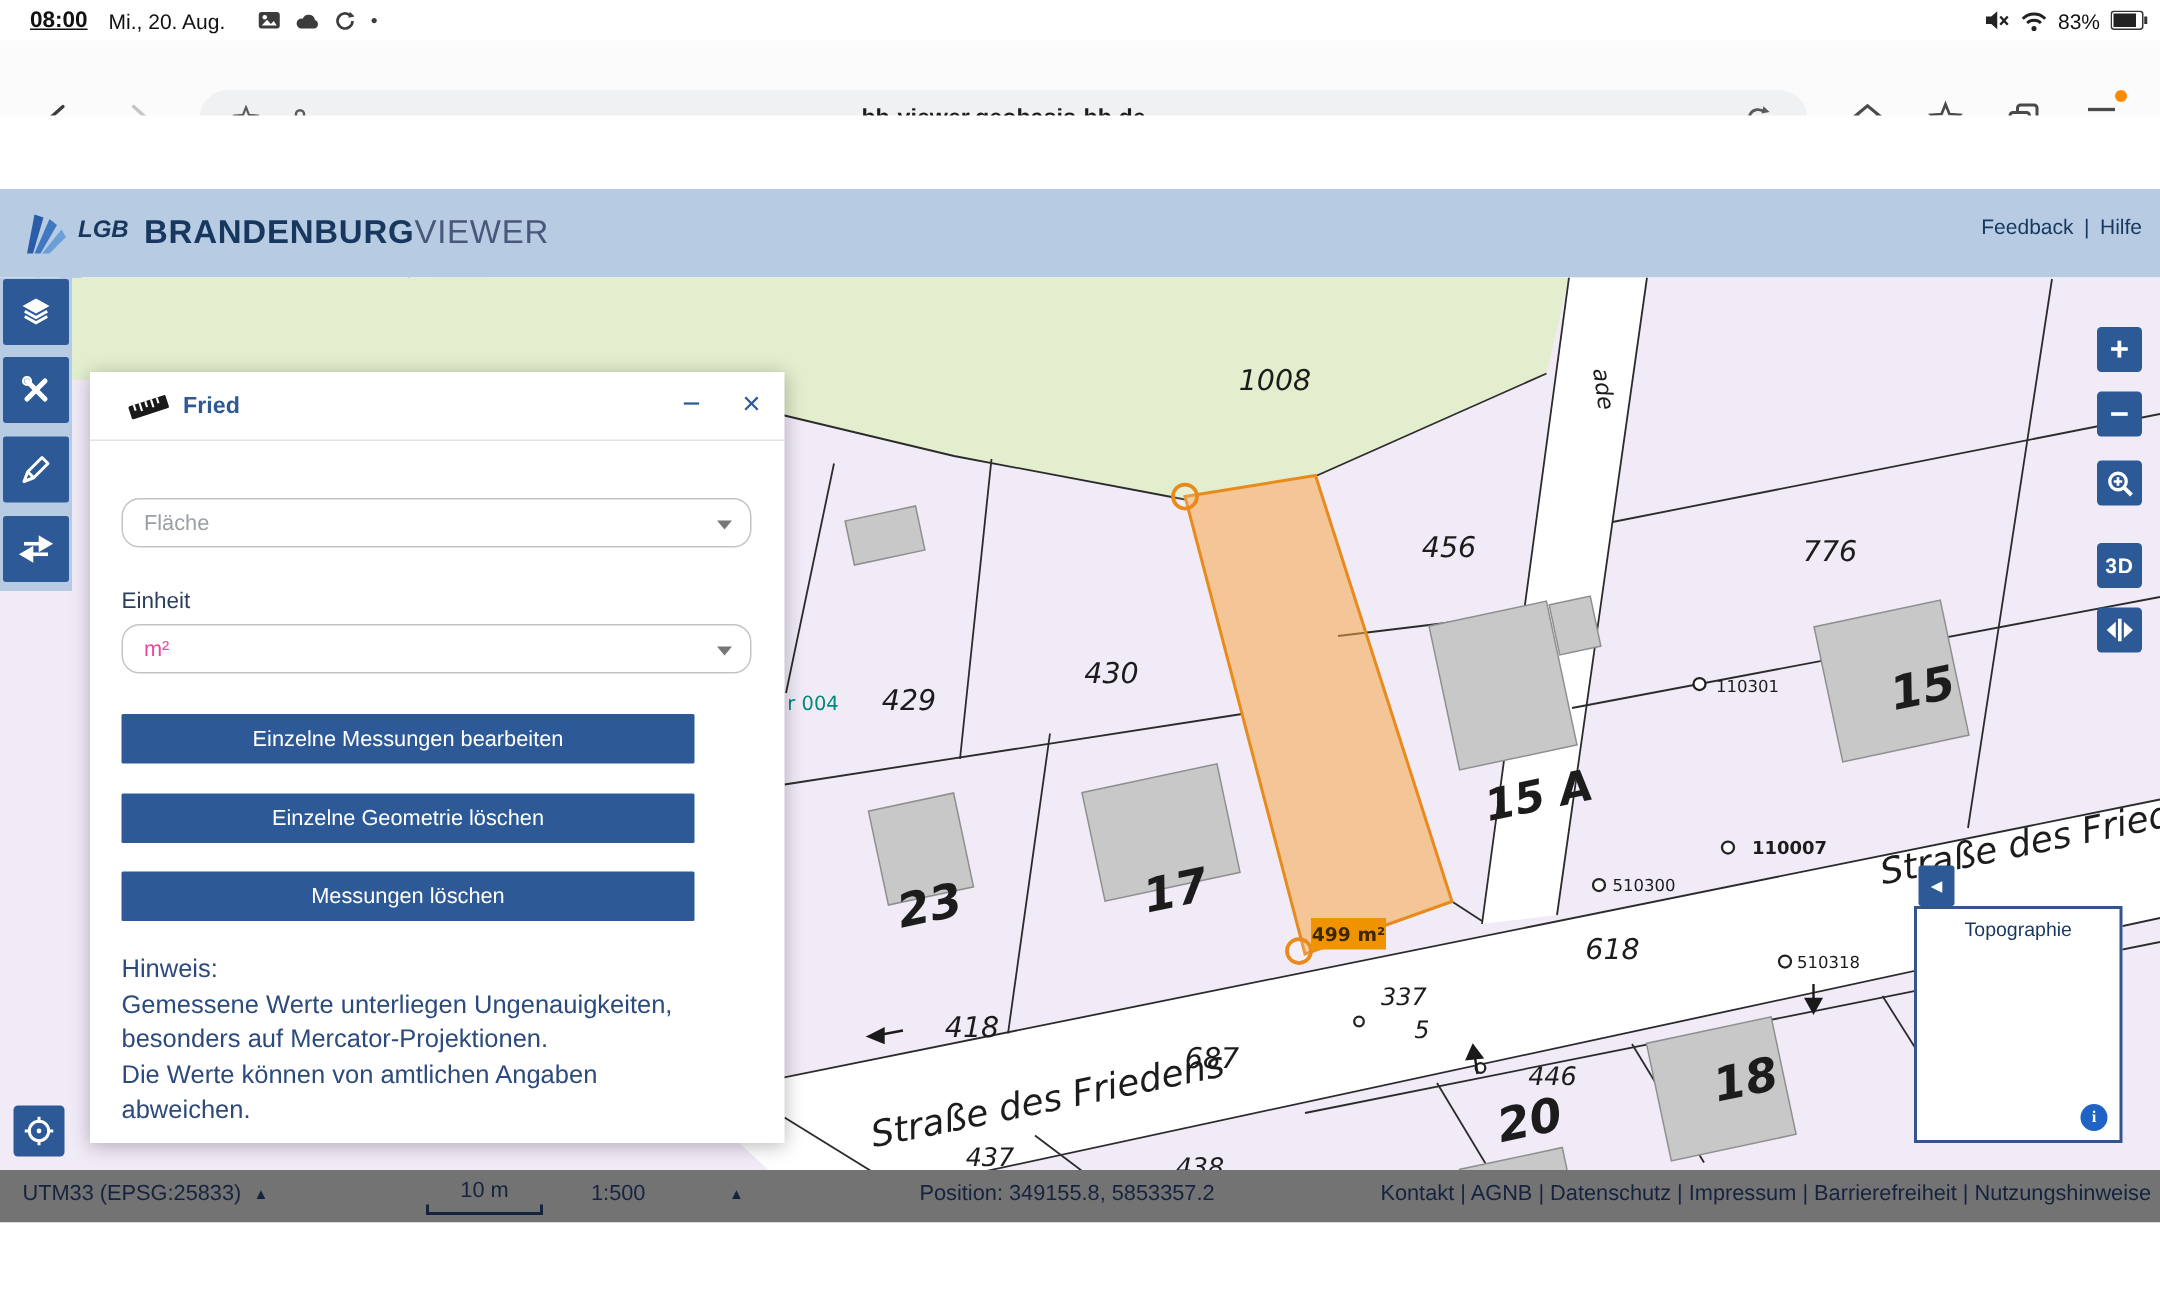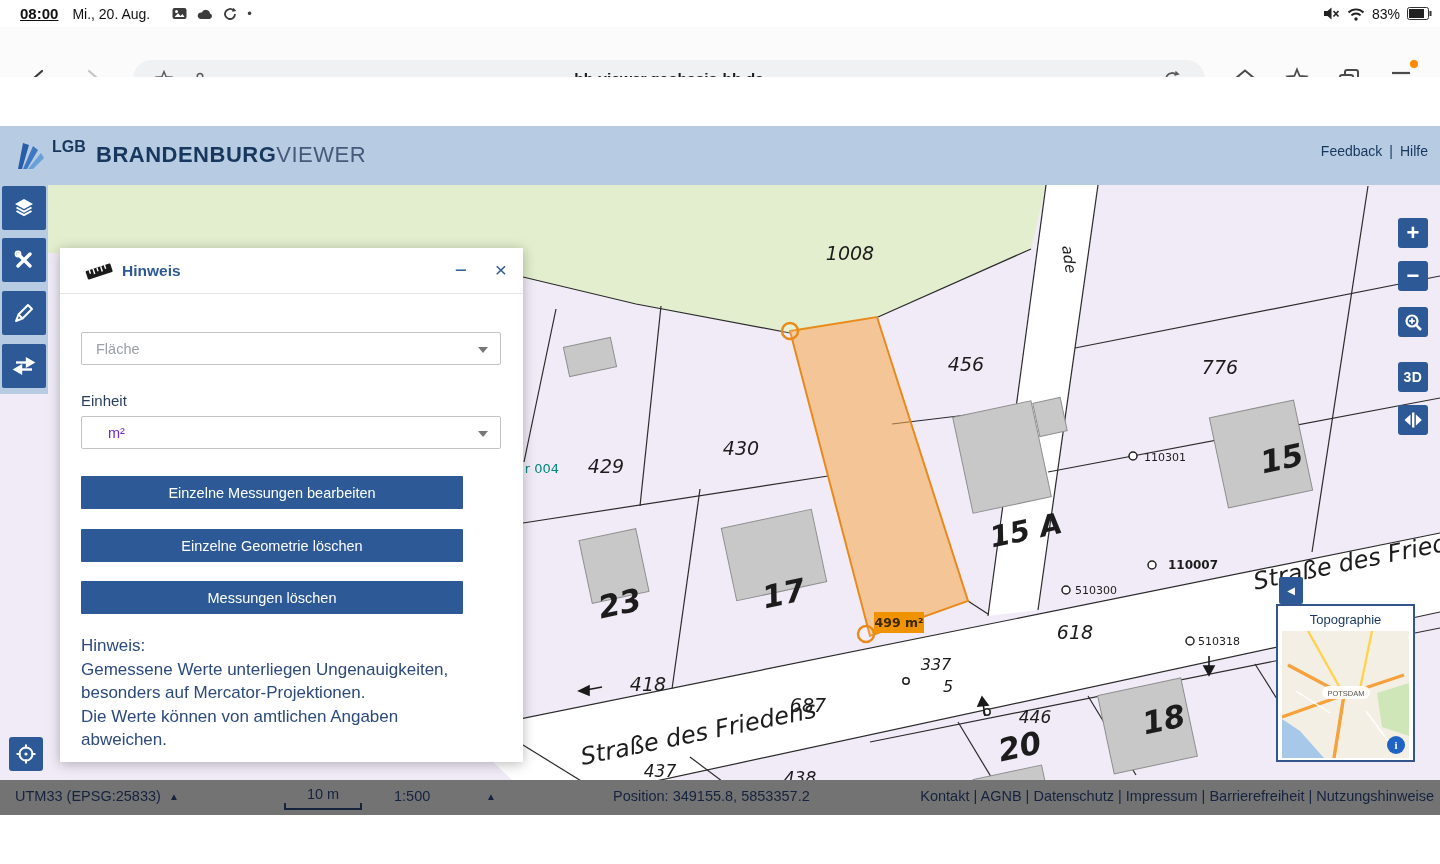--- a/index.html
+++ b/index.html
@@ -30,21 +30,21 @@
   .tab-bar{position:absolute;left:0;top:77px;width:1440px;height:49px;background:#fff;}
   .tab-pill{position:absolute;left:24px;top:84px;width:250px;height:37px;border:1.6px solid #56678f;
             border-radius:20px;background:#fff;display:flex;align-items:center;padding:0 12px;gap:8px;}
   .tab-title{font-size:13px;font-weight:500;color:#202020;letter-spacing:.2px;flex:1;white-space:nowrap;}
   .tab-close{font-size:17px;color:#444;line-height:1;}
   .new-tab{position:absolute;left:288px;top:84px;width:36px;height:36px;border-radius:50%;background:#ebebeb;
            display:flex;align-items:center;justify-content:center;font-size:22px;color:#333;}
 
   
   .app-header{position:absolute;left:0;top:126px;width:1440px;height:59px;background:#b7cce3;}
-  .logo-wrap{position:absolute;left:14px;top:12px;display:flex;align-items:flex-start;gap:4px;}
+  .logo-wrap{position:absolute;left:14px;top:12px;display:flex;align-items:center;gap:4px;font-style:italic;}
   .logo-text{font-size:16px;font-weight:700;color:#17375e;padding-bottom:3px;}
   .app-title{position:absolute;left:96px;top:16px;font-size:22px;letter-spacing:.5px;}
   .app-title .b{font-weight:700;color:#17375e;}
   .app-title .l{font-weight:400;color:#47587a;}
   .header-links{position:absolute;right:12px;top:17px;display:flex;gap:7px;font-size:14px;color:#17375e;}
 
   
   .map-wrap{position:absolute;left:0;top:185px;width:1440px;height:595px;background:#f1ebf8;}
   .map-wrap svg{display:block;}
 
@@ -70,24 +70,24 @@
   .dialog{position:absolute;left:60px;top:248px;width:463px;height:514px;background:#fff;
           box-shadow:0 2px 12px rgba(0,0,0,.28);}
   .dlg-head{position:relative;height:46px;border-bottom:1px solid #e4e4e4;}
   .dlg-ruler{position:absolute;left:24px;top:12px;}
   .dlg-title{position:absolute;left:62px;top:14px;font-size:15.5px;font-weight:700;color:#2d5a96;}
   .dlg-min{position:absolute;left:388px;top:9px;width:26px;height:26px;color:#2d5a96;font-size:21px;
            display:flex;align-items:center;justify-content:center;}
   .dlg-close{position:absolute;left:428px;top:9px;width:26px;height:26px;color:#2d5a96;font-size:21px;
            display:flex;align-items:center;justify-content:center;}
   .dlg-label{position:absolute;left:21px;font-size:15px;color:#2b3e5c;}
-  .dlg-select{position:absolute;left:21px;width:420px;height:33px;border:1px solid #c4c4c4;border-radius:2px;
+  .dlg-select{position:absolute;left:21px;width:420px;height:33px;border:1px solid #c4c4c4;border-radius:12px;
               background:#fff;display:flex;align-items:center;padding:0 14px;font-size:14.5px;}
   .dlg-select .ph{color:#9aa0a6;}
-  .dlg-select .val{color:#6d28d9;margin-left:12px;}
+  .dlg-select .val{color:#ec4899;}
   .caret{position:absolute;right:12px;top:14px;width:0;height:0;border-left:5px solid transparent;
          border-right:5px solid transparent;border-top:6px solid #777;}
   .dlg-btn{position:absolute;left:21px;width:382px;height:33px;background:#2d5a96;color:#fff;border:none;
            font-size:14.5px;display:flex;align-items:center;justify-content:center;border-radius:1px;
            font-family:"Liberation Sans",sans-serif;}
   .hint{position:absolute;left:21px;top:386px;width:424px;font-size:17px;line-height:23.5px;color:#2c4a7c;}
 
   
   .minimap{position:absolute;left:1276px;top:604px;width:139px;height:158px;background:#fff;
            border:2px solid #33558c;}
@@ -407,21 +407,21 @@
             <rect x="2" y="7" width="26" height="9" rx="1" fill="#1a1a1a"></rect>
             <g stroke="#fff" stroke-width="1.4">
               <line x1="6" y1="7" x2="6" y2="11"></line>
               <line x1="10" y1="7" x2="10" y2="12.5"></line>
               <line x1="14" y1="7" x2="14" y2="11"></line>
               <line x1="18" y1="7" x2="18" y2="12.5"></line>
               <line x1="22" y1="7" x2="22" y2="11"></line>
             </g>
           </g>
         </svg>
-      <span class="dlg-title">Hinweis</span>
+      <span class="dlg-title">Fried</span>
       <span class="dlg-min">−</span>
       <span class="dlg-close">×</span>
     </div>
 
     <span class="dlg-label" style="top:60px;margin-top:28px;">Geometrie</span>
     <div class="dlg-select" style="top:84px;">
       <span class="ph">Fläche</span>
       <span class="caret"></span>
     </div>
 
@@ -440,42 +440,20 @@
       <div>Gemessene Werte unterliegen Ungenauigkeiten,</div>
       <div>besonders auf Mercator-Projektionen.</div>
       <div>Die Werte können von amtlichen Angaben</div>
       <div>abweichen.</div>
     </div>
   </div>
 
   <div class="minimap-collapse">◀</div>
   <div class="minimap">
     <div class="minimap-title">Topographie</div>
-    <div class="minimap-thumb">
-      <svg width="127" height="127" viewBox="0 0 127 127">
-        <rect x="0" y="0" width="127" height="127" fill="#f4efe4"></rect>
-        <polygon points="0,88 18,100 42,127 0,127" fill="#a8c8ea"></polygon>
-        <polygon points="95,62 127,52 127,105 100,96" fill="#cfe6b8"></polygon>
-        <g stroke="#f5a23c" stroke-width="3.4" fill="none">
-          <path d="M6,34 L62,64 L122,44"></path>
-          <path d="M62,64 L52,127"></path>
-          <path d="M0,86 L62,64"></path>
-        </g>
-        <g stroke="#ffd34d" stroke-width="2.4" fill="none">
-          <path d="M26,0 L62,64"></path>
-          <path d="M90,0 L78,58"></path>
-        </g>
-        <g stroke="#ffffff" stroke-width="1.4" fill="none">
-          <path d="M14,60 L48,82"></path>
-            <path d="M84,80 L112,118"></path>
-        </g>
-        <rect x="40" y="55" width="48" height="13" rx="6.5" fill="#fff" opacity="0.92"></rect>
-        <text x="64" y="64.5" text-anchor="middle" font-size="7.5" fill="#555" font-family="Liberation Sans, sans-serif">POTSDAM</text>
-      </svg>
-    </div>
     <div class="minimap-info">i</div>
   </div>
 
   <div class="map-footer">
     <span class="mf-item" style="left:15px;"><span>UTM33 (EPSG:25833)</span>&nbsp;&nbsp;<span class="mf-caret">▲</span></span>
     <div class="scalebar">
       <span style="font-size:14.5px;">10 m</span>
       <div class="bar"></div>
     </div>
     <span class="mf-item" style="left:394px;"><span>1:500</span></span>

